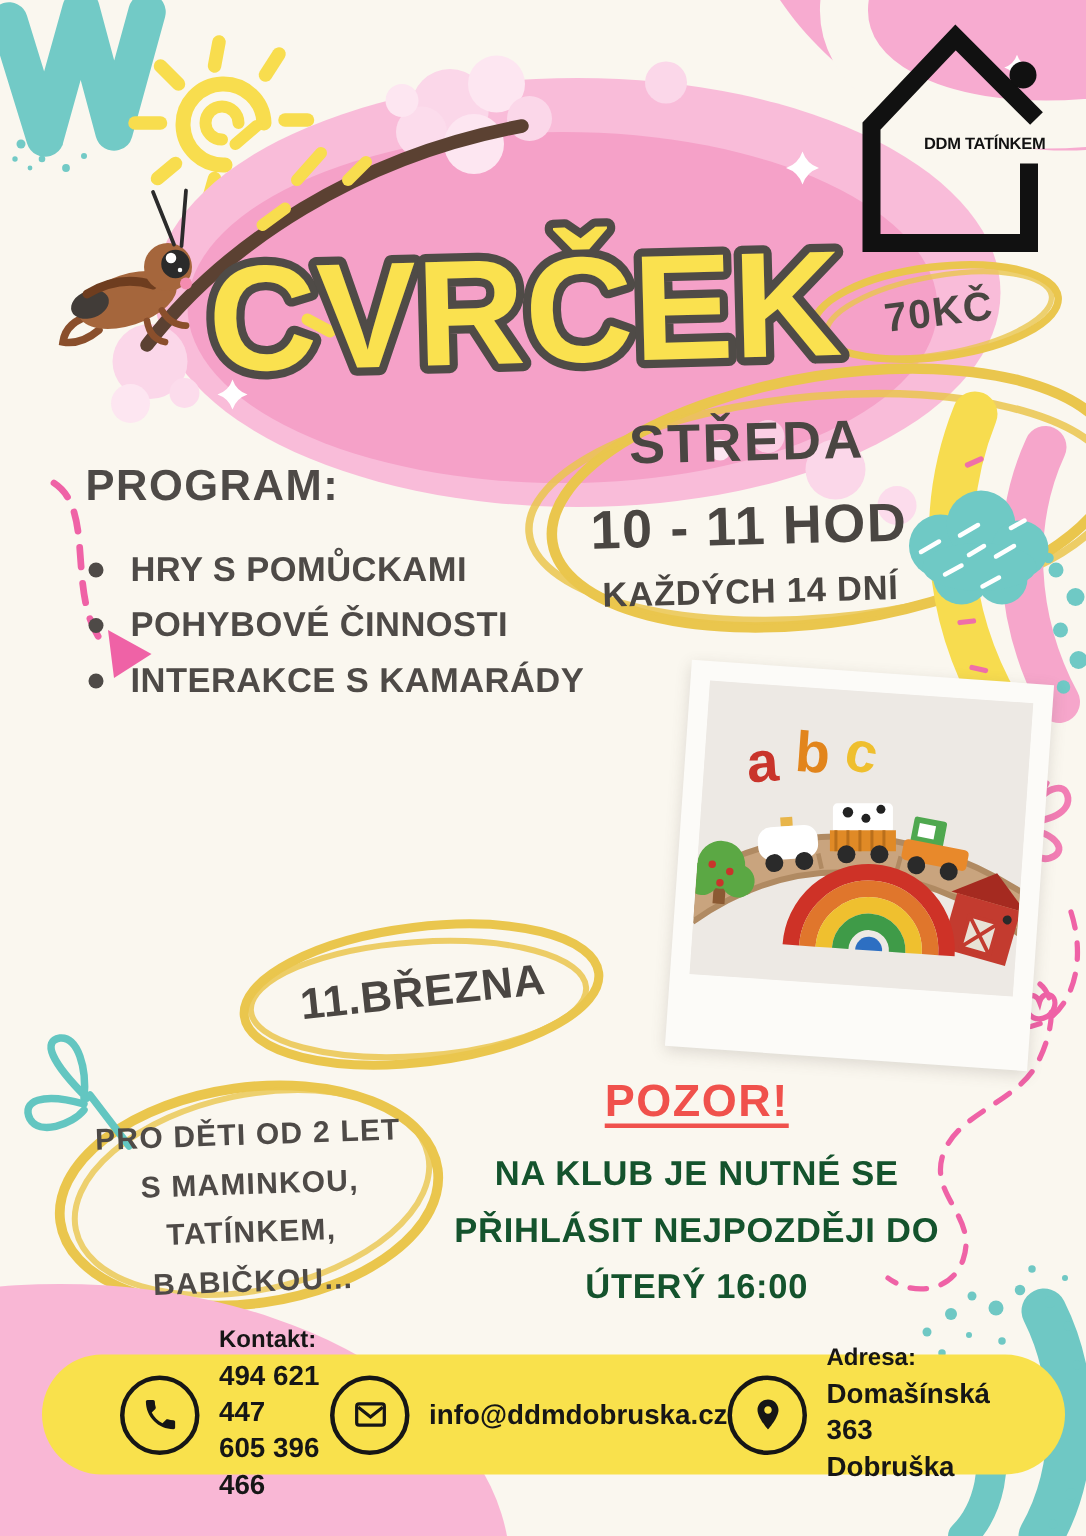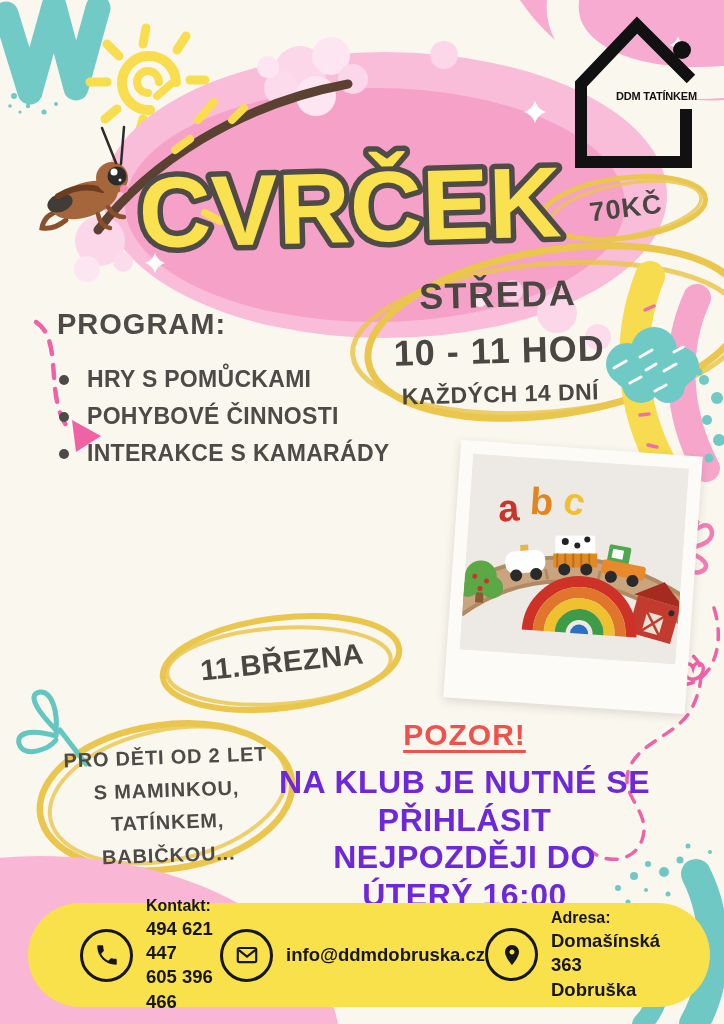--- a/index.html
+++ b/index.html
@@ -24,30 +24,30 @@
   .program li{position:relative;padding-left:30px;font-size:23px;font-weight:700;line-height:37px;letter-spacing:.3px;white-space:pre-line;}
   .program li::before{content:"";position:absolute;left:2px;top:14px;width:10px;height:10px;border-radius:50%;background:#4E4A47;}
   
   .date-badge{left:168px;top:646px;width:228px;text-align:center;font-size:29px;font-weight:700;color:#4A4642;transform:rotate(-6deg);letter-spacing:.5px;}
   
   .audience{left:40px;top:741px;width:254px;text-align:center;color:#4E4A47;transform:rotate(-2deg);}
   .audience div{font-size:20px;font-weight:700;line-height:32.5px;letter-spacing:.8px;}
   
   .notice{left:277px;top:718px;width:375px;text-align:center;}
   .notice .pozor{display:inline-block;font-size:30px;font-weight:700;color:#F0514C;letter-spacing:1px;text-decoration:underline;text-decoration-thickness:3px;text-underline-offset:5px;}
-  .notice .nline{font-size:32px;font-weight:700;color:#6d28d9;line-height:37.5px;letter-spacing:.5px;}
+  .notice .nline{font-size:23px;font-weight:700;color:#14532d;line-height:37.5px;letter-spacing:.5px;}
   .notice .nline:first-of-type{margin-top:12px;}
   
   .ddm-svg{left:560px;top:14px;position:absolute;z-index:2;}
   .ddm-text{left:616px;top:90px;font-size:11px;font-weight:700;color:#121212;letter-spacing:-.2px;white-space:nowrap;z-index:3;}
   
   .polaroid{left:452px;top:448px;width:242px;height:258px;background:#FCFBF8;box-shadow:0 3px 10px rgba(90,80,70,.18);transform:rotate(4deg);padding:13px 13px 0 13px;box-sizing:border-box;z-index:1;}
   .photo{width:216px;height:196px;background:#EDE9E4;overflow:hidden;}
   
-  .footer{left:28px;top:903px;width:682px;height:104px;background:#F9E14C;border-radius:52px;display:flex;align-items:center;justify-content:space-between;padding:0 50px 0 52px;box-sizing:border-box;z-index:3;}
+  .footer{left:28px;top:903px;width:682px;height:80px;background:#F9E14C;border-radius:52px;display:flex;align-items:center;justify-content:space-between;padding:0 50px 0 52px;box-sizing:border-box;z-index:3;}
   .cgroup{display:flex;align-items:center;gap:13px;}
   .icon-circle{width:47px;height:47px;border:3.2px solid #161616;border-radius:50%;display:flex;align-items:center;justify-content:center;flex:0 0 auto;background:transparent;}
   .cg-label{font-size:16px;font-weight:700;color:#161616;line-height:1.3;}
   .cg-line{font-size:18.5px;font-weight:700;color:#161616;line-height:1.32;}
 </style>
 </head>
 <body>
 
 <div class="poster">
 

